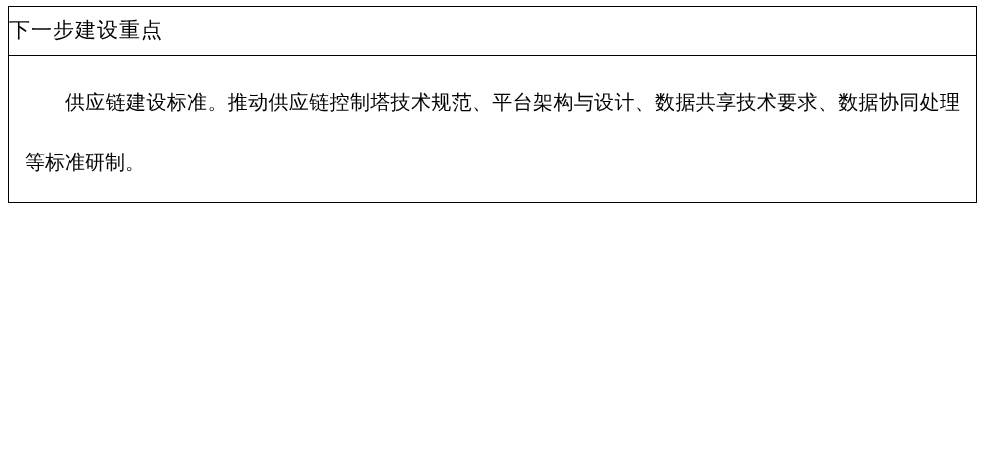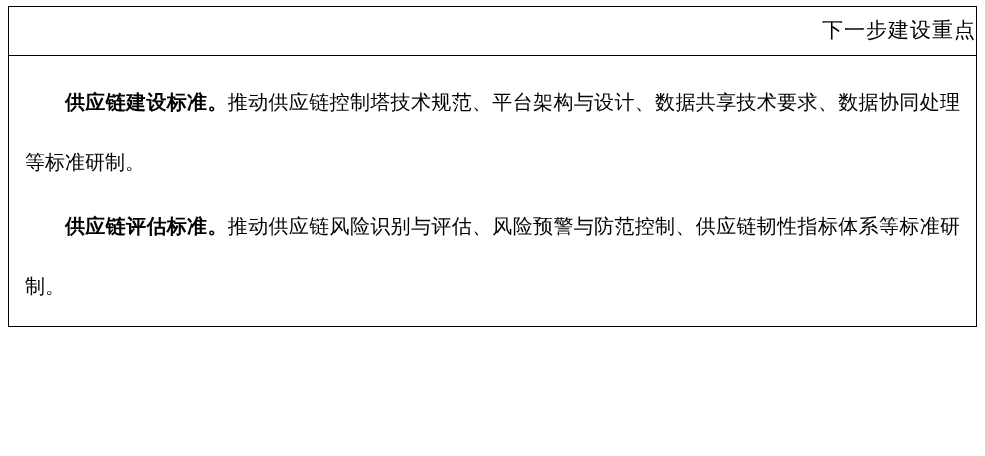--- a/index.html
+++ b/index.html
@@ -17,21 +17,21 @@
     box-sizing: border-box;
     width: 969px;
     margin: 6px 8px 0 8px;
     border: 1px solid #000000;
     background: #ffffff;
   }
   .header-row {
     box-sizing: border-box;
     width: 100%;
     border-bottom: 1px solid #000000;
-    text-align: right;
+    text-align: left;
     padding: 11px 0 12px 0;
   }
   .header-title {
     font-size: 21px;
     letter-spacing: 1px;
     line-height: 1.2;
   }
   .body-cell {
     box-sizing: border-box;
     padding: 16px 16px 10px 16px;
@@ -41,33 +41,32 @@
     line-height: 60px;
     text-align: justify;
     text-justify: inter-ideograph;
     margin: 0 0 4px 0;
     text-indent: 2em;
   }
   .para:last-child {
     margin-bottom: 0;
   }
   .lead {
-    font-weight: bold;
+    font-weight: normal;
   }
 </style>
 </head>
 <body>
 
 <div class="doc-table">
 
   <div class="header-row">
     <div class="header-title">下一步建设重点</div>
   </div>
 
   <div class="body-cell">
 
     <p class="para"><span class="lead">供应链建设标准。</span><span>推动供应链控制塔技术规范、平台架构与设计、数据共享技术要求、数据协同处理等标准研制。</span></p>
 
 
-    <p class="para"><span class="lead">供应链评估标准。</span><span>推动供应链风险识别与评估、风险预警与防范控制、供应链韧性指标体系等标准研制。</span></p>
 
   </div>
 </div>
 
 </body></html>

